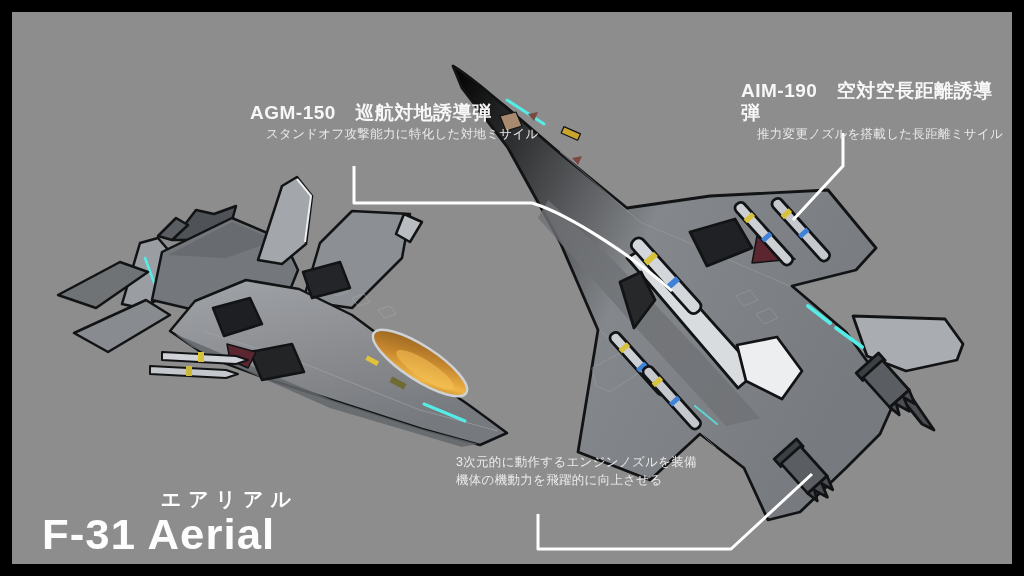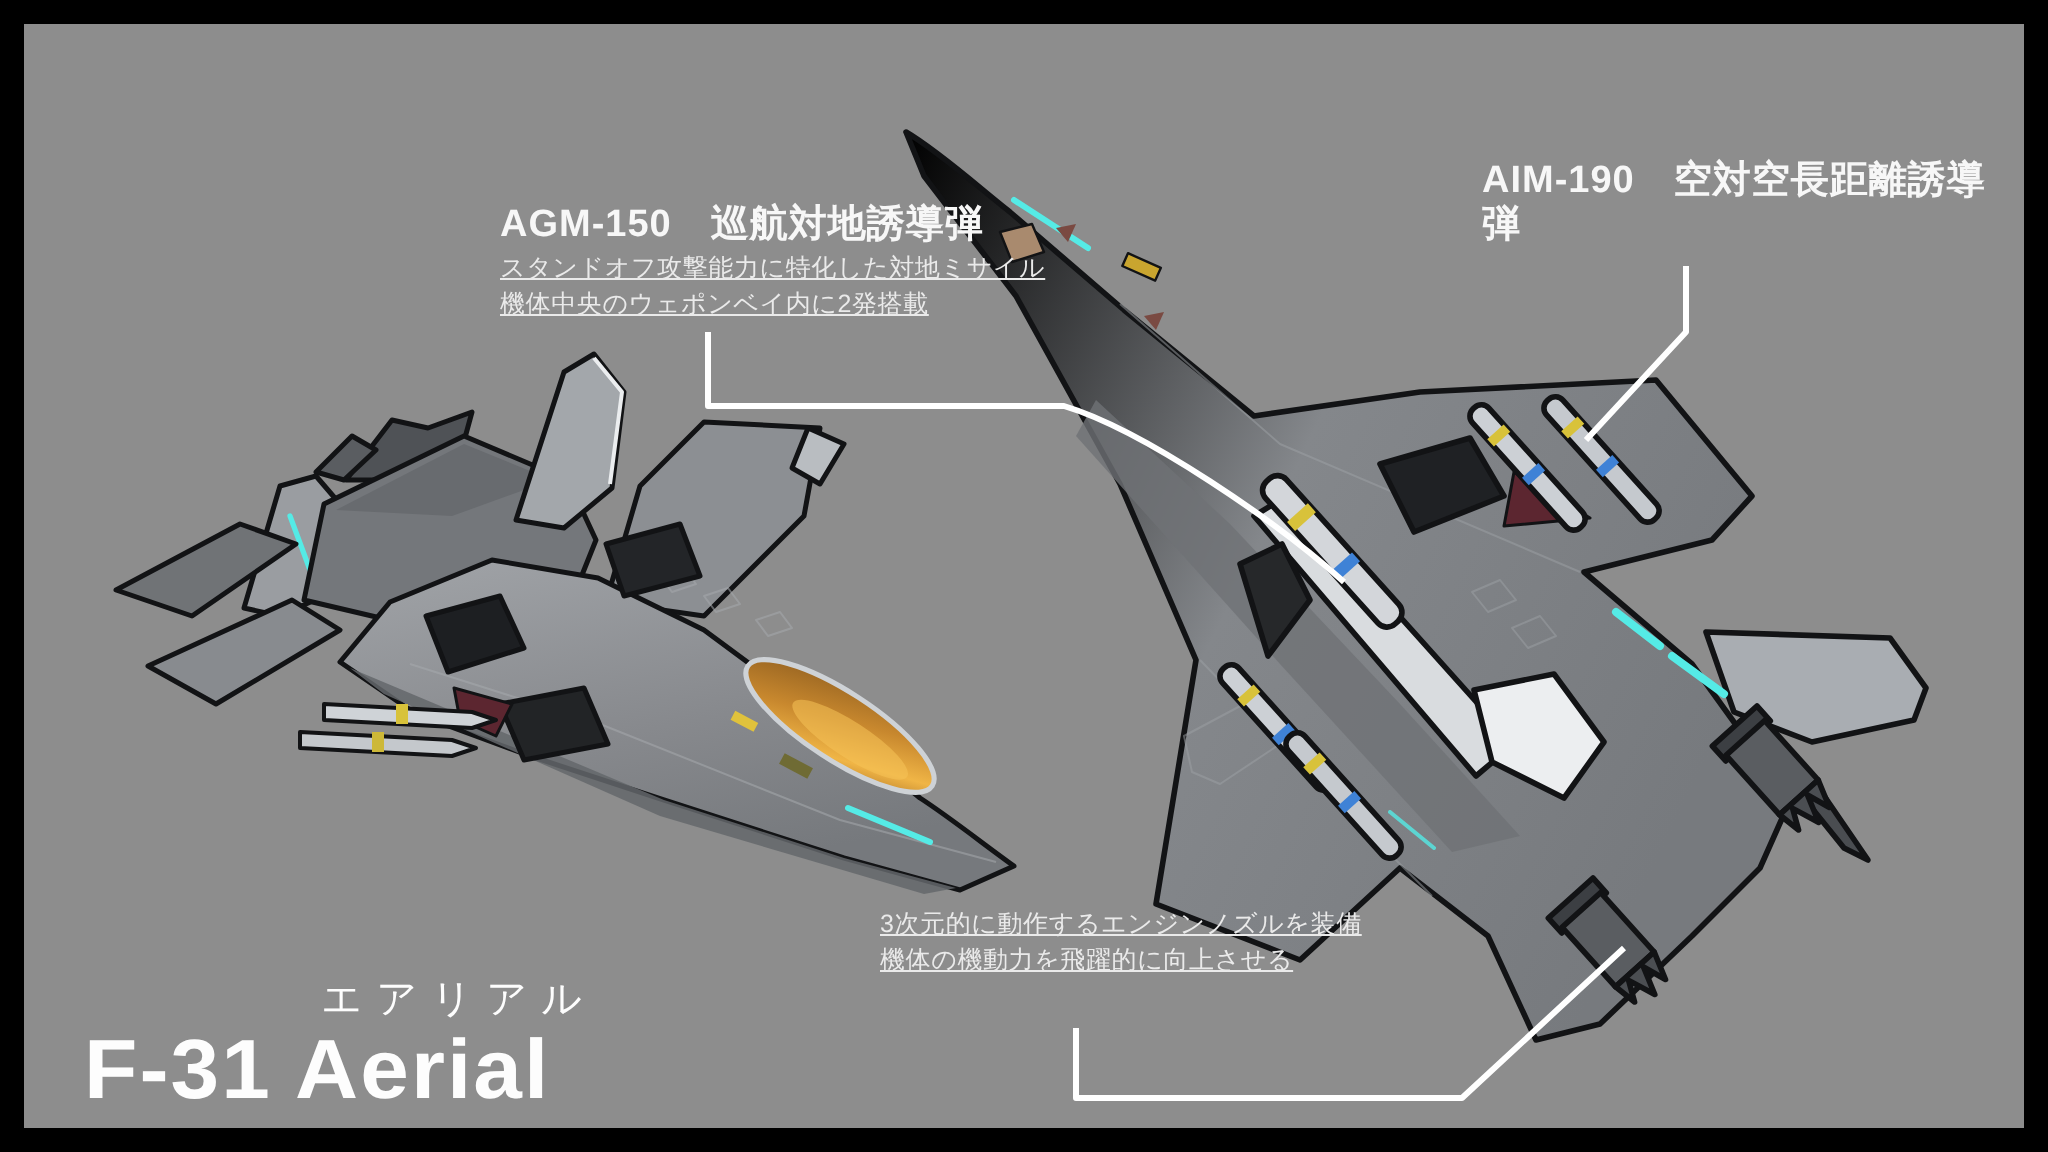--- a/index.html
+++ b/index.html
@@ -3,23 +3,23 @@
 <meta charset="utf-8">
 <style>
   html,body{margin:0;padding:0;background:#000;}
   .stage{position:relative;width:1024px;height:576px;background:#000;overflow:hidden;
          font-family:"Liberation Sans","DejaVu Sans",sans-serif;}
   .canvas{position:absolute;left:12px;top:12px;width:1000px;height:552px;background:#8d8d8d;overflow:hidden;}
   svg.scene{position:absolute;left:-12px;top:-12px;width:1024px;height:576px;display:block;}
   .callout{position:absolute;color:#f2f2f2;}
   .callout h3{margin:0;font-size:19px;font-weight:700;letter-spacing:.5px;color:#f7f7f7;line-height:1.15;}
   .callout.big h3{font-size:22px;}
-  .callout p{margin:2px 0 0 0;font-size:12.5px;line-height:1.28;color:#eaeaea;letter-spacing:.3px;text-decoration:underline;}
+  .callout p{margin:2px 0 0 16px;font-size:12.5px;line-height:1.28;color:#eaeaea;letter-spacing:.3px;}
   .titleblock{position:absolute;left:30px;top:474px;width:258px;color:#fff;}
-  .titleblock .jp{display:block;text-align:right;font-size:20px;letter-spacing:7px;font-weight:400;
+  .titleblock .jp{display:block;text-align:right;font-size:20px;letter-spacing:7px;font-weight:700;
                   padding-right:2px;color:#fdfdfd;}
   .titleblock .en{display:block;font-size:42px;font-weight:700;letter-spacing:1px;line-height:1.0;
                   margin-top:1px;color:#fdfdfd;transform:scaleX(1.04);transform-origin:left;}
 </style>
 </head>
 <body>
 
 <div class="stage">
  <div class="canvas">
 
@@ -186,25 +186,25 @@
     <g fill="none" stroke="#ffffff" stroke-width="3" stroke-linejoin="round" stroke-linecap="butt">
       <path d="M354,166 L354,203 L532,203 C572,215 640,262 672,291"></path>
       <polyline points="843,133 843,166 793,220"></polyline>
       <polyline points="538,514 538,549 731,549 812,474"></polyline>
     </g>
   </svg>
 
   <div class="callout" style="left:238px;top:90px;">
     <h3>AGM-150　巡航対地誘導弾</h3>
     <p>スタンドオフ攻撃能力に特化した対地ミサイル</p>
-    <p>機体中央のウェポンベイ内に2発搭載</p>
   </div>
 
   <div class="callout" style="left:729px;top:68px;">
     <h3>AIM-190　空対空長距離誘導弾</h3>
+    <p>推力変更ノズルを搭載した長距離ミサイル</p>
   </div>
 
   <div class="callout big" style="left:428px;top:440px;">
     <p>3次元的に動作するエンジンノズルを装備</p>
     <p>機体の機動力を飛躍的に向上させる</p>
   </div>
 
   <div class="titleblock">
     <span class="jp">エアリアル</span>
     <span class="en">F-31 Aerial</span>

